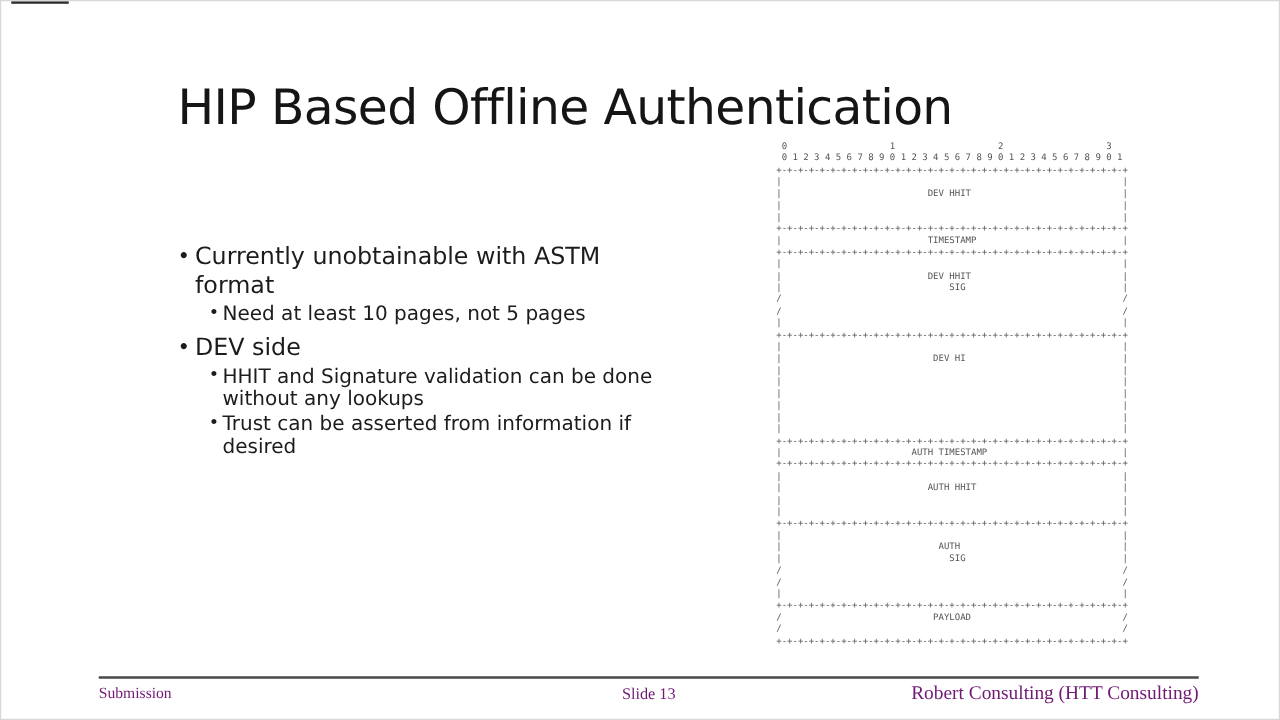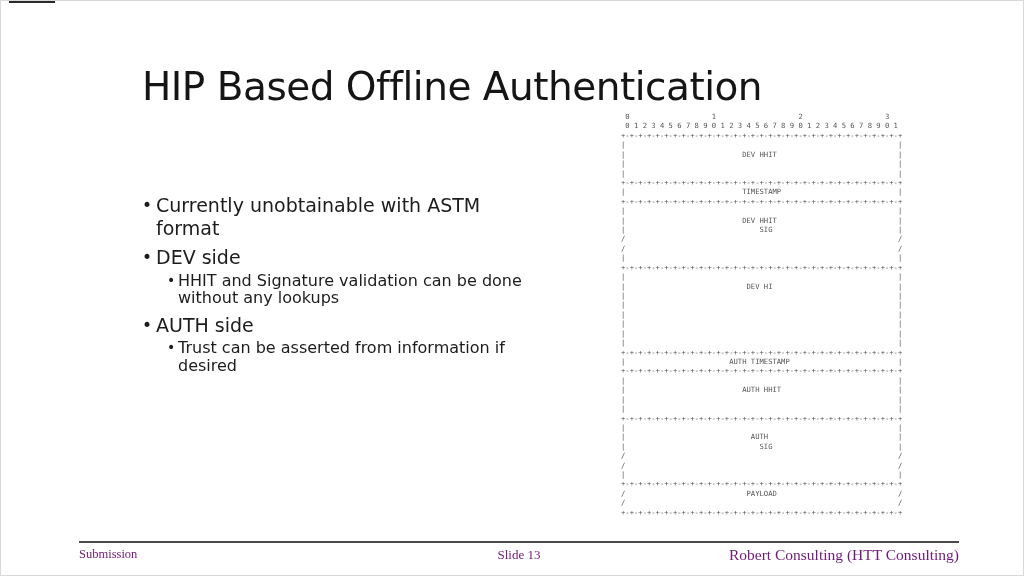--- a/index.html
+++ b/index.html
@@ -121,23 +121,23 @@
 
 <div class="slide">
 
   <div class="edge-artifact"></div>
 
 
   <h1 class="slide-title">HIP Based Offline Authentication</h1>
 
   <ul class="bullets">
     <li class="b1"><span>Currently unobtainable with ASTM format</span></li>
+    <li class="b2"><span>Need at least 10 pages, not 5 pages</span></li>
     <li class="b1"><span>DEV side</span></li>
     <li class="b2"><span>HHIT and Signature validation can be done without any lookups</span></li>
-    <li class="b1"><span>AUTH side</span></li>
     <li class="b2"><span>Trust can be asserted from information if desired</span></li>
   </ul>
 
   <pre class="packet-diagram"> 0                   1                   2                   3
  0 1 2 3 4 5 6 7 8 9 0 1 2 3 4 5 6 7 8 9 0 1 2 3 4 5 6 7 8 9 0 1
 +-+-+-+-+-+-+-+-+-+-+-+-+-+-+-+-+-+-+-+-+-+-+-+-+-+-+-+-+-+-+-+-+
 |                                                               |
 |                           DEV HHIT                            |
 |                                                               |
 |                                                               |

